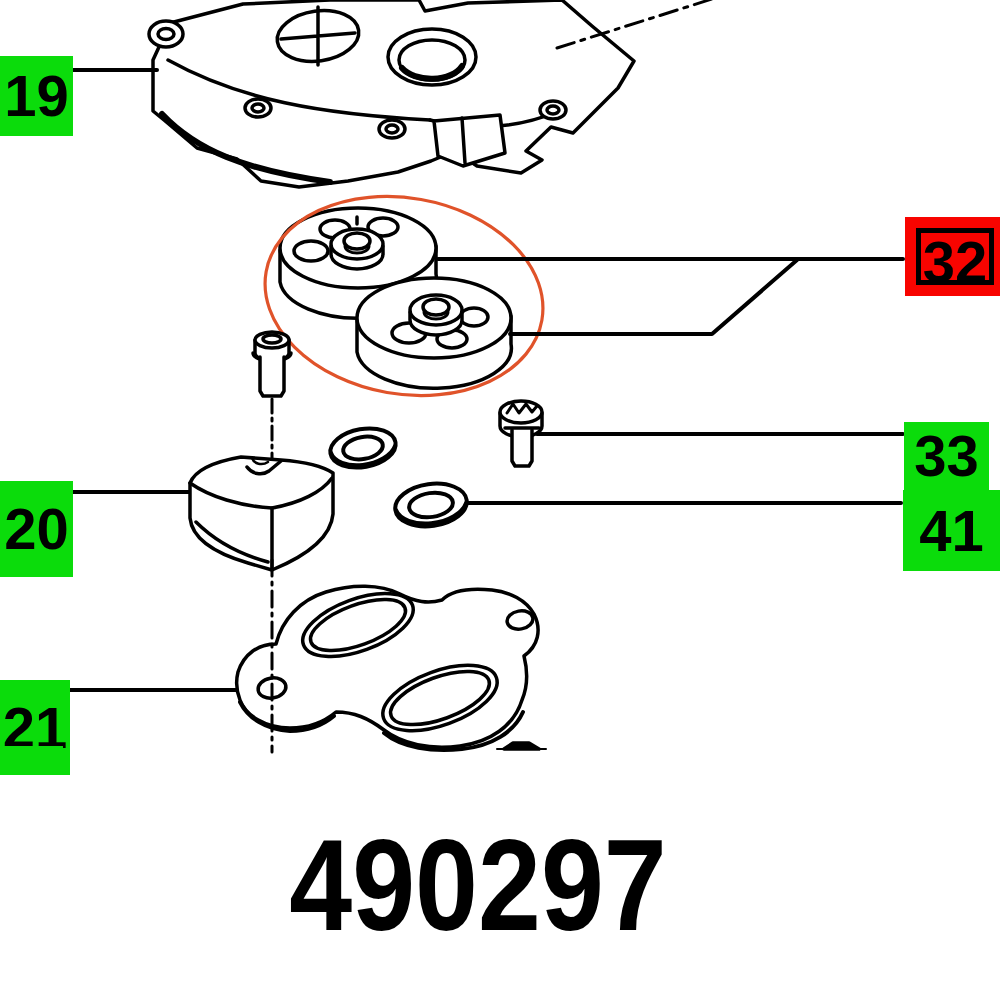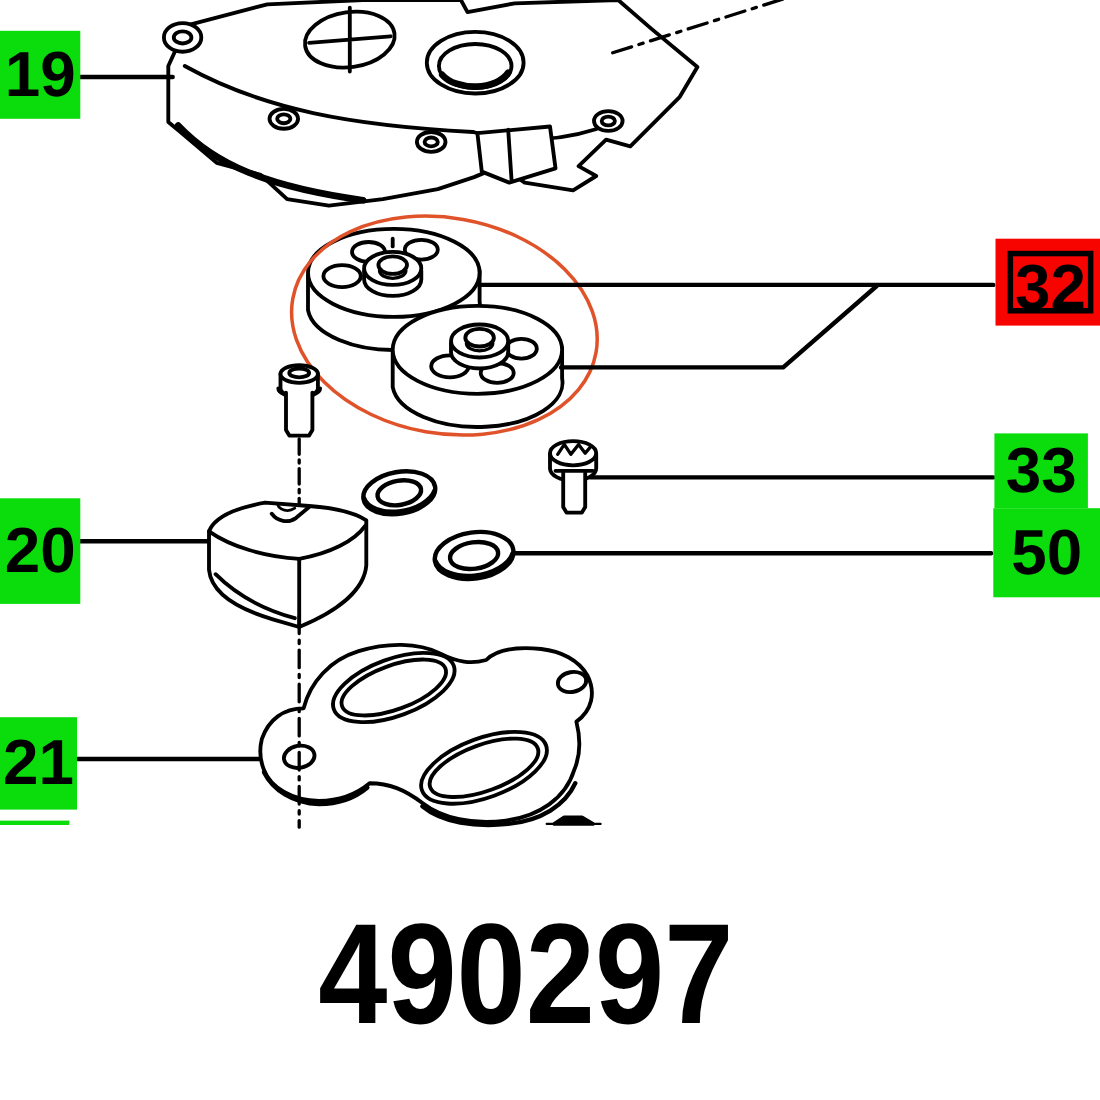--- a/index.html
+++ b/index.html
@@ -1,30 +1,30 @@
 <!DOCTYPE html>
 <html style="--label_green: #0bdc0b; --label_red: #f80400; --highlight_ellipse: #e0532a; --line: #000000;"><head>
 <meta charset="utf-8">
 <style>
   html,body{margin:0;padding:0;background:#fff;}
   .stage{position:relative;width:1000px;height:1000px;background:#fff;overflow:hidden;
          font-family:"Liberation Sans", sans-serif;}
   .diagram-svg{position:absolute;left:0;top:0;}
   .callout{position:absolute;display:flex;align-items:center;justify-content:center;
            font-weight:bold;font-size:58px;color:#000;line-height:1;}
-  .callout.green{background:var(--label_green,#0bdc0b);}
+  .callout.green{background:var(--label_green,#0bdc0b);margin-top:28px;}
   .callout.red{background:var(--label_red,#f80400);padding:11px 6px 11px 11px;box-sizing:border-box;}
   .callout.red .inner{flex:1;height:100%;border:5px solid #000;display:flex;
                       justify-content:center;box-sizing:border-box;}
   .c19{left:0;top:28px;width:73px;height:80px;}
   .c32{left:905px;top:217px;width:95px;height:79px;}
   .c33{left:904px;top:394px;width:85px;height:68px;}
   .c20{left:0;top:453px;width:73px;height:96px;}
   .c29{left:903px;top:462px;width:97px;height:81px;}
-  .c21{left:0;top:652px;width:70px;height:84px;}
+  .c21{left:0;top:652px;width:70px;height:95px;}
   .partial-box{position:absolute;left:0;top:746px;width:63px;height:4px;
                background:var(--label_green,#0bdc0b);}
   .part-number{position:absolute;left:0;top:810px;width:956px;text-align:center;
                font-weight:bold;font-size:130px;color:#000;
                transform:scaleX(0.87);transform-origin:center;}
   .hl{stroke:var(--highlight_ellipse,#e0532a);}
 </style>
 </head>
 <body>
 
@@ -168,21 +168,21 @@
       <span>32</span>
     </div>
   </div>
   <div class="callout green c33">
     <span>33</span>
   </div>
   <div class="callout green c20">
     <span>20</span>
   </div>
   <div class="callout green c29">
-    <span>50</span>
+    <span>41</span>
   </div>
   <div class="callout green c21">
     <span>21</span>
   </div>
   <div class="partial-box"></div>
 
   <div class="part-number">490297</div>
 </div>
 
 </body></html>

